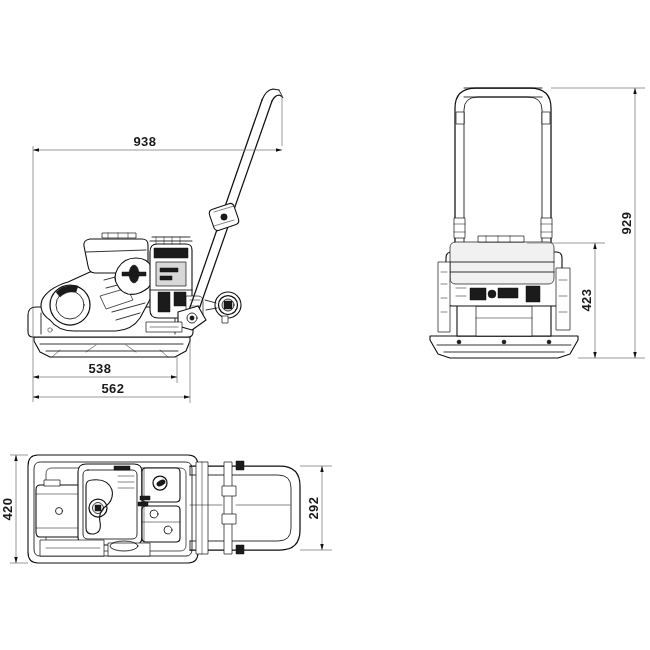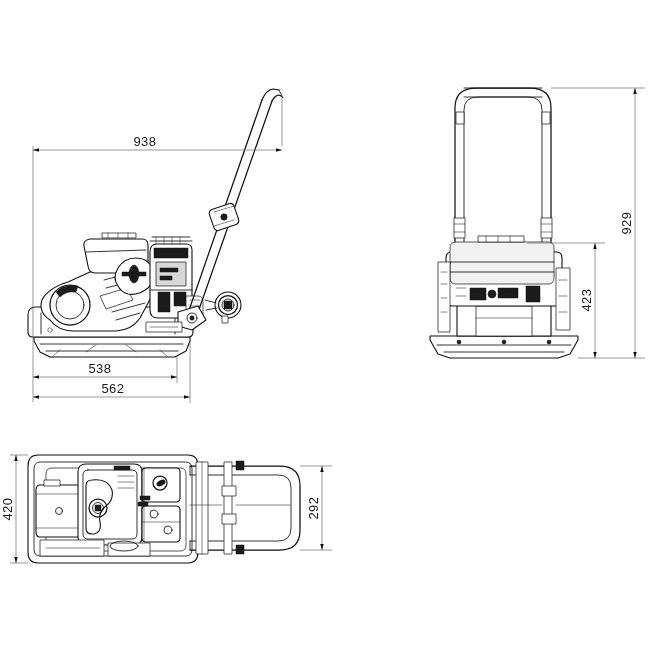--- a/index.html
+++ b/index.html
@@ -11,20 +11,21 @@
     width: 650px;
     height: 650px;
     font-family: "Liberation Sans", sans-serif;
     overflow: hidden;
   }
   #drawing-root {
     position: relative;
     width: 650px;
     height: 650px;
     background: #ffffff;
+    font-weight: bold;
   }
   svg.sheet {
     position: absolute;
     top: 0;
     left: 0;
     width: 650px;
     height: 650px;
     display: block;
   }
   .dim-text {

